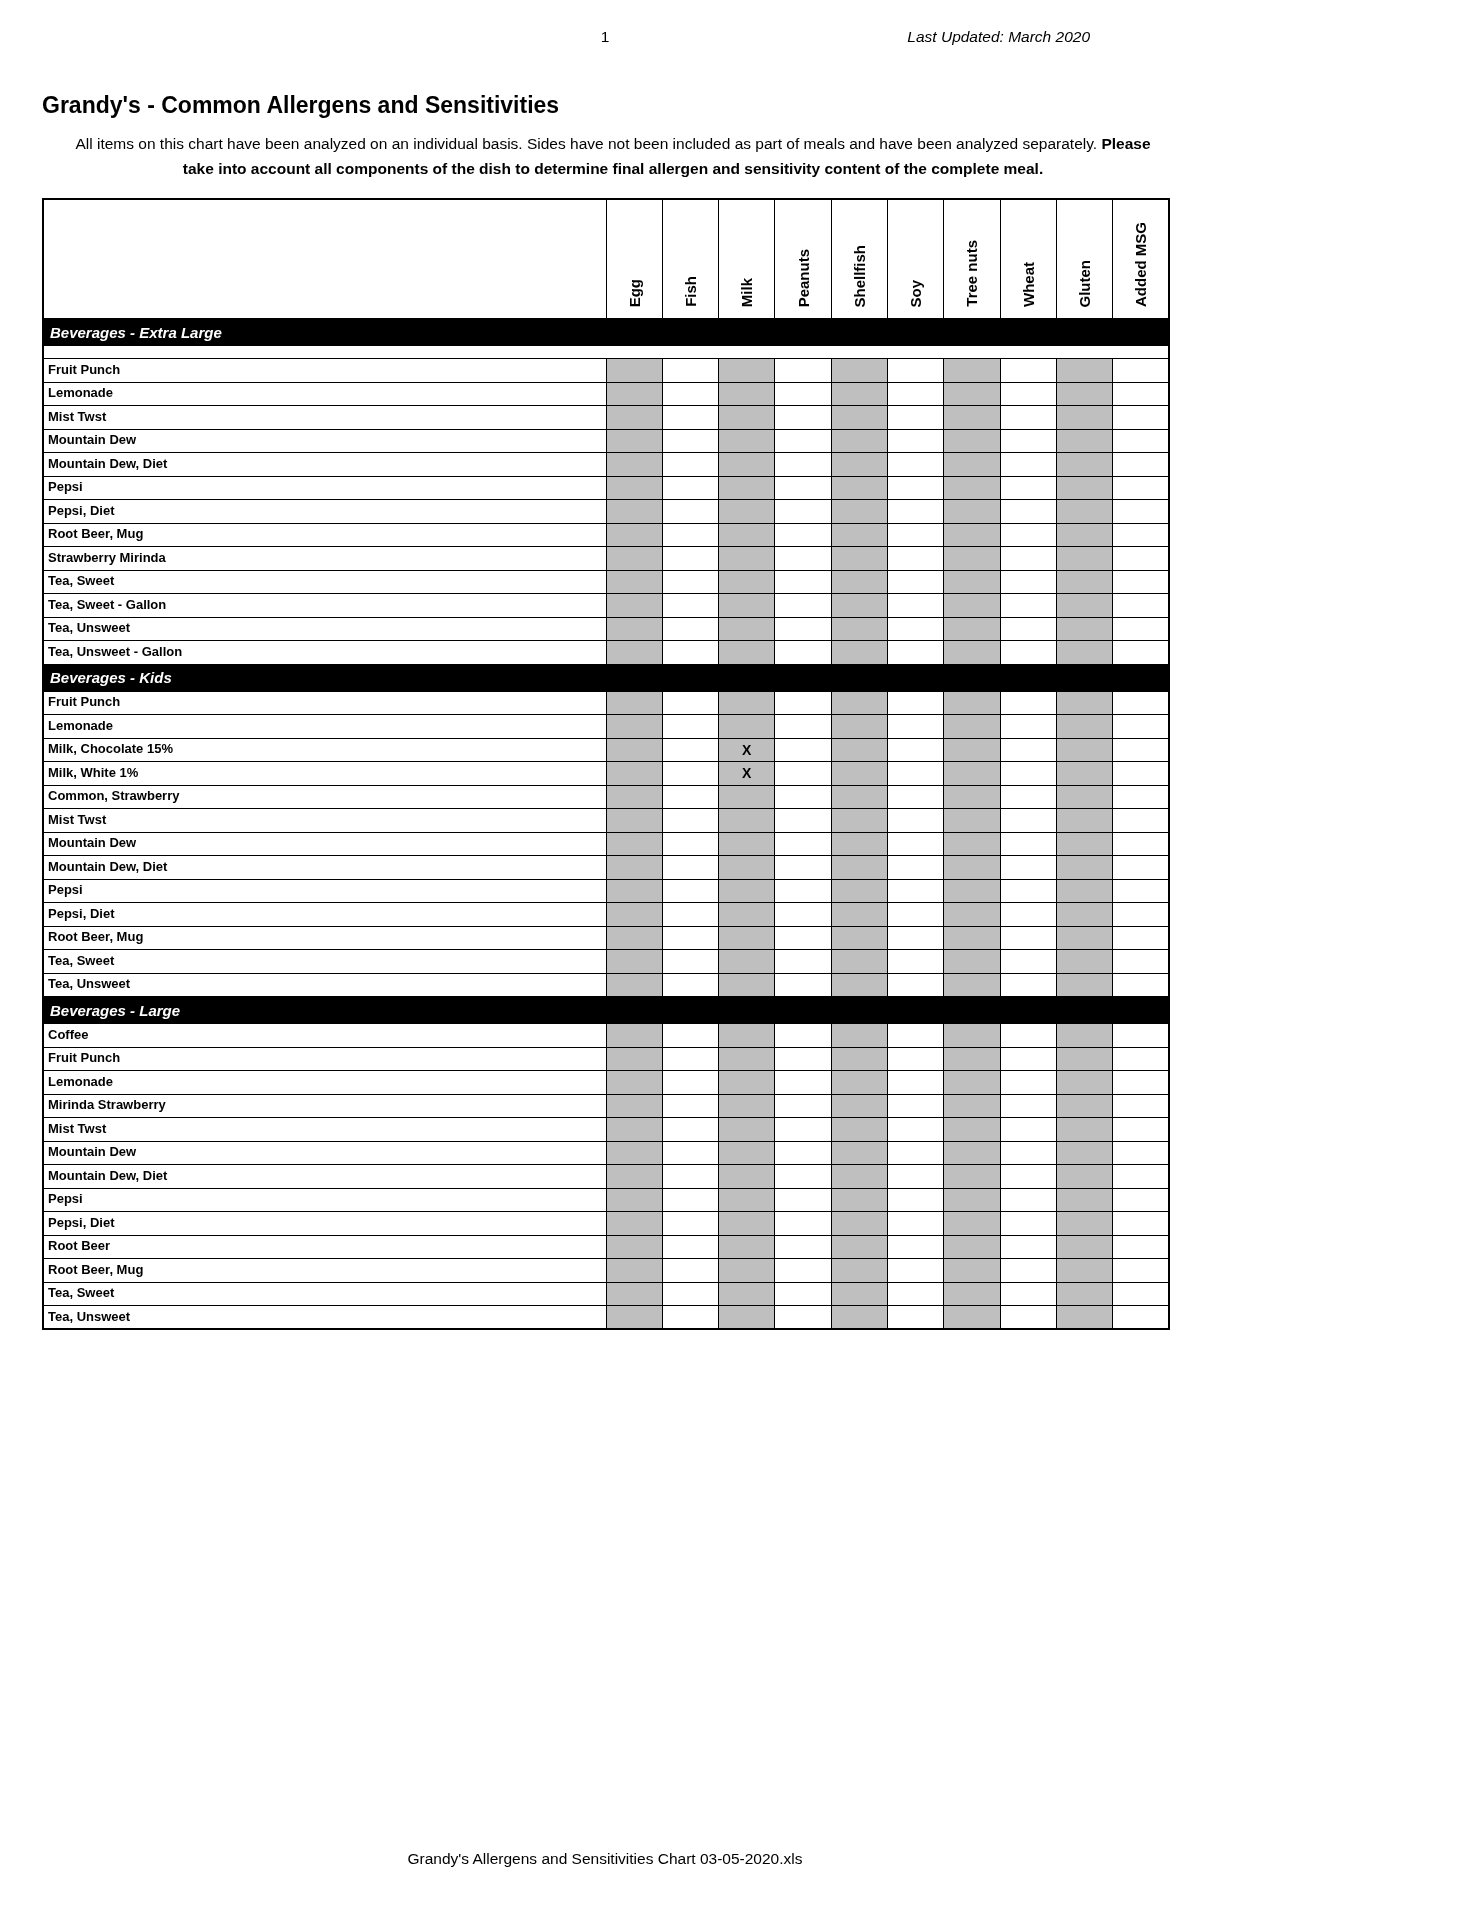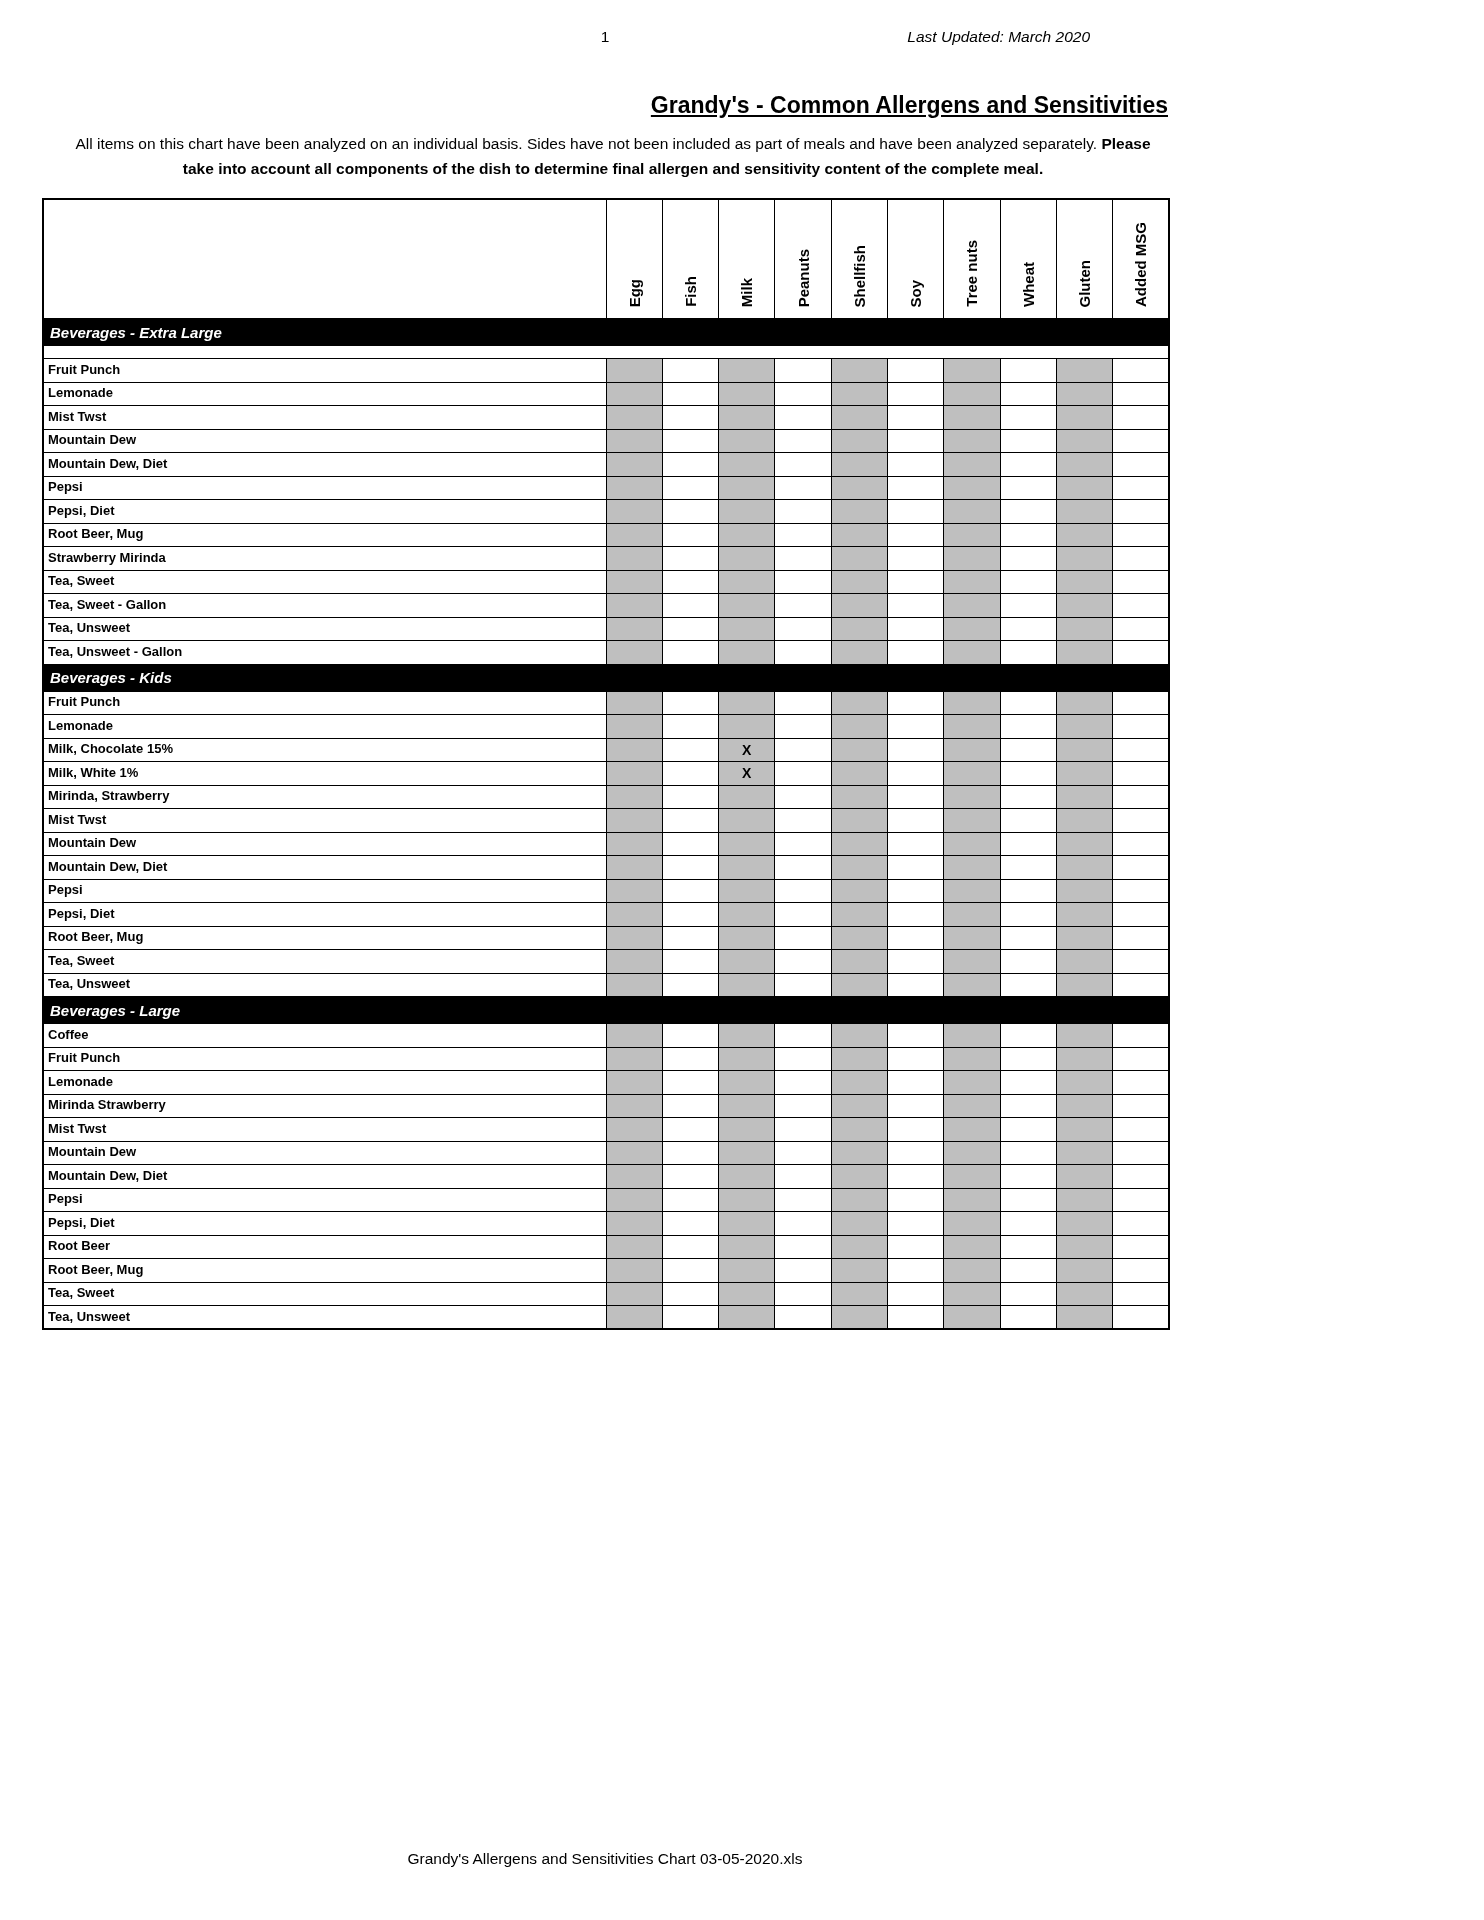--- a/index.html
+++ b/index.html
@@ -8,21 +8,21 @@
     width: 1484px; height: 1920px; background: #ffffff;
     font-family: "Liberation Sans", sans-serif; color: #000;
   }
   .page { position: relative; width: 1484px; height: 1920px; overflow: hidden; }
   .content { width: 1126px; margin-left: 42px; padding-top: 28px; }
 
   .page-header { position: relative; height: 20px; font-size: 15.5px; }
   .page-num { position: absolute; left: 0; right: 0; text-align: center; }
   .last-updated { position: absolute; right: 78px; top: 0; font-style: italic; }
 
-  .title { text-align: right; font-size: 23px; font-weight: bold; margin: 44px 0 0 0; text-decoration: underline; }
+  .title { text-align: left; font-size: 23px; font-weight: bold; margin: 44px 0 0 0; }
   .intro { margin: 13px 0 0 16px; text-align: center; font-size: 15.5px; line-height: 1.6; }
   .intro b { font-weight: bold; }
 
   table.allergen-table {
     border-collapse: collapse; table-layout: fixed; width: 1126px;
     margin-top: 16px; border: 2px solid var(--border, #000);
   }
   .allergen-table th, .allergen-table td { border: 1px solid var(--border, #000); }
 
   th.corner { background: #fff; }
@@ -315,21 +315,21 @@
             <td class="allergen-cell shaded">X</td>
             <td class="allergen-cell"></td>
             <td class="allergen-cell shaded"></td>
             <td class="allergen-cell"></td>
             <td class="allergen-cell shaded"></td>
             <td class="allergen-cell"></td>
             <td class="allergen-cell shaded"></td>
             <td class="allergen-cell"></td>
           </tr>
           <tr>
-            <td class="item-name">Mirinda, Strawberry</td>
+            <td class="item-name">Common, Strawberry</td>
             <td class="allergen-cell shaded"></td>
             <td class="allergen-cell"></td>
             <td class="allergen-cell shaded"></td>
             <td class="allergen-cell"></td>
             <td class="allergen-cell shaded"></td>
             <td class="allergen-cell"></td>
             <td class="allergen-cell shaded"></td>
             <td class="allergen-cell"></td>
             <td class="allergen-cell shaded"></td>
             <td class="allergen-cell"></td>

